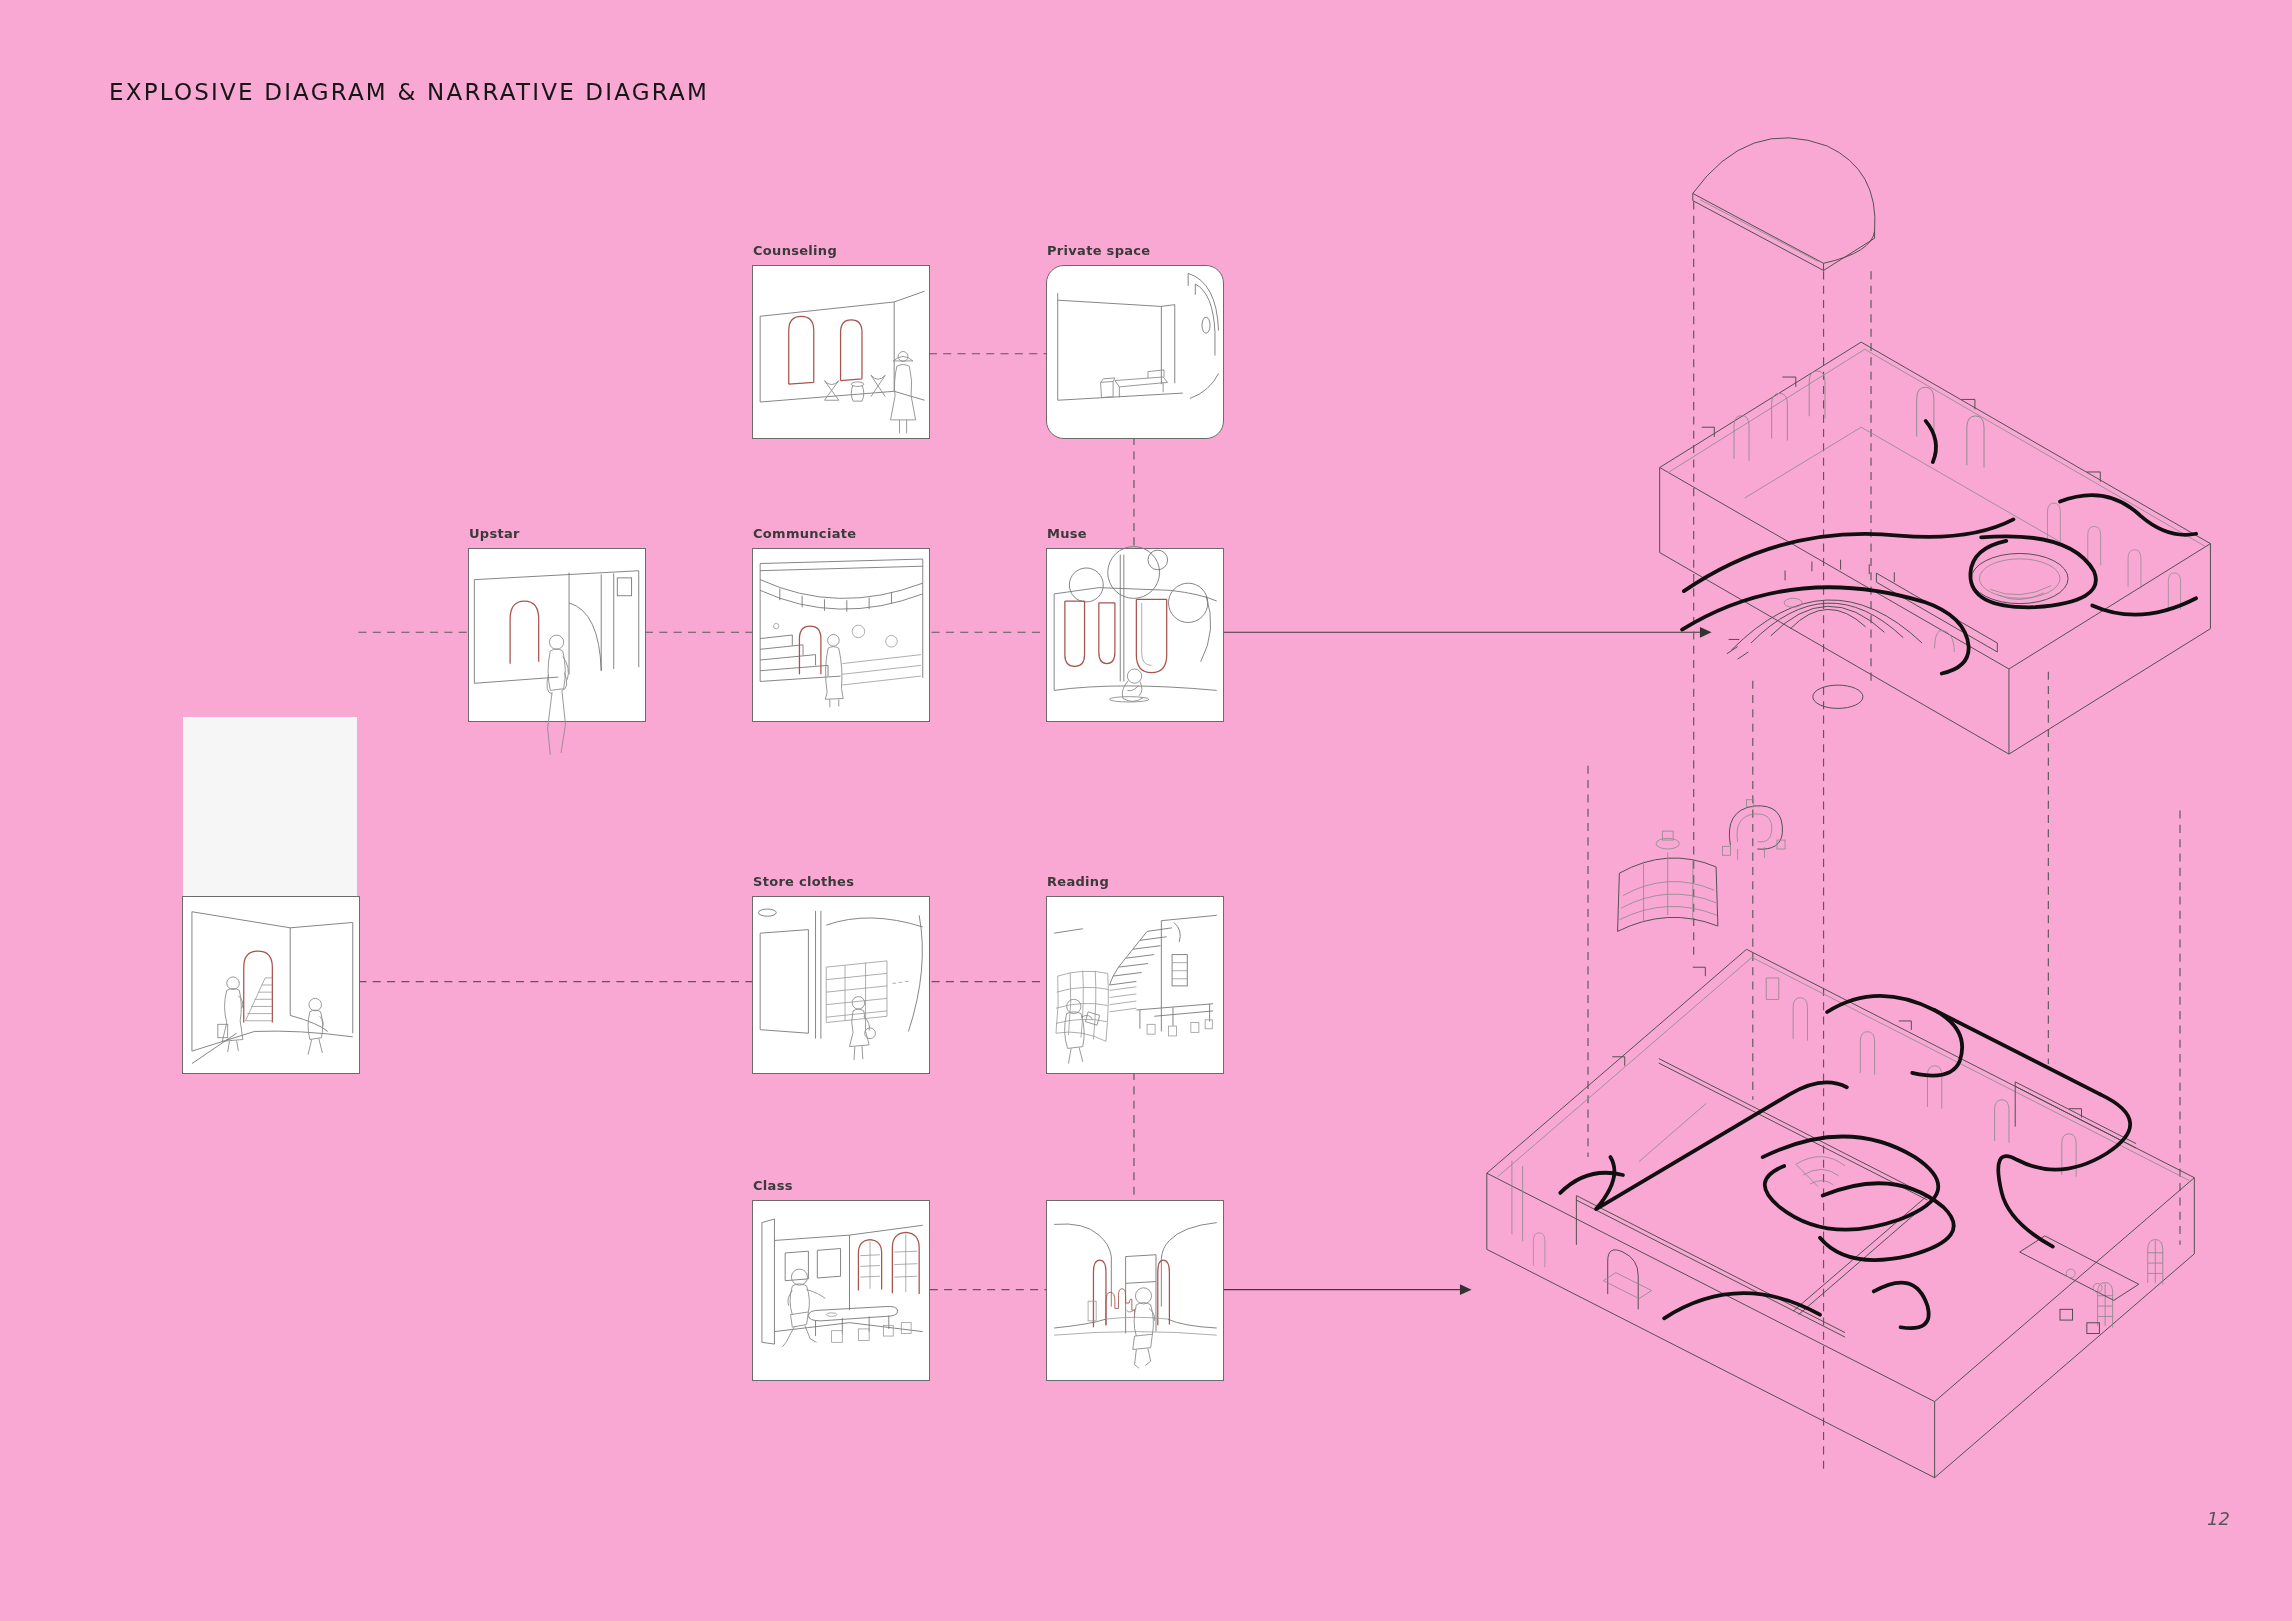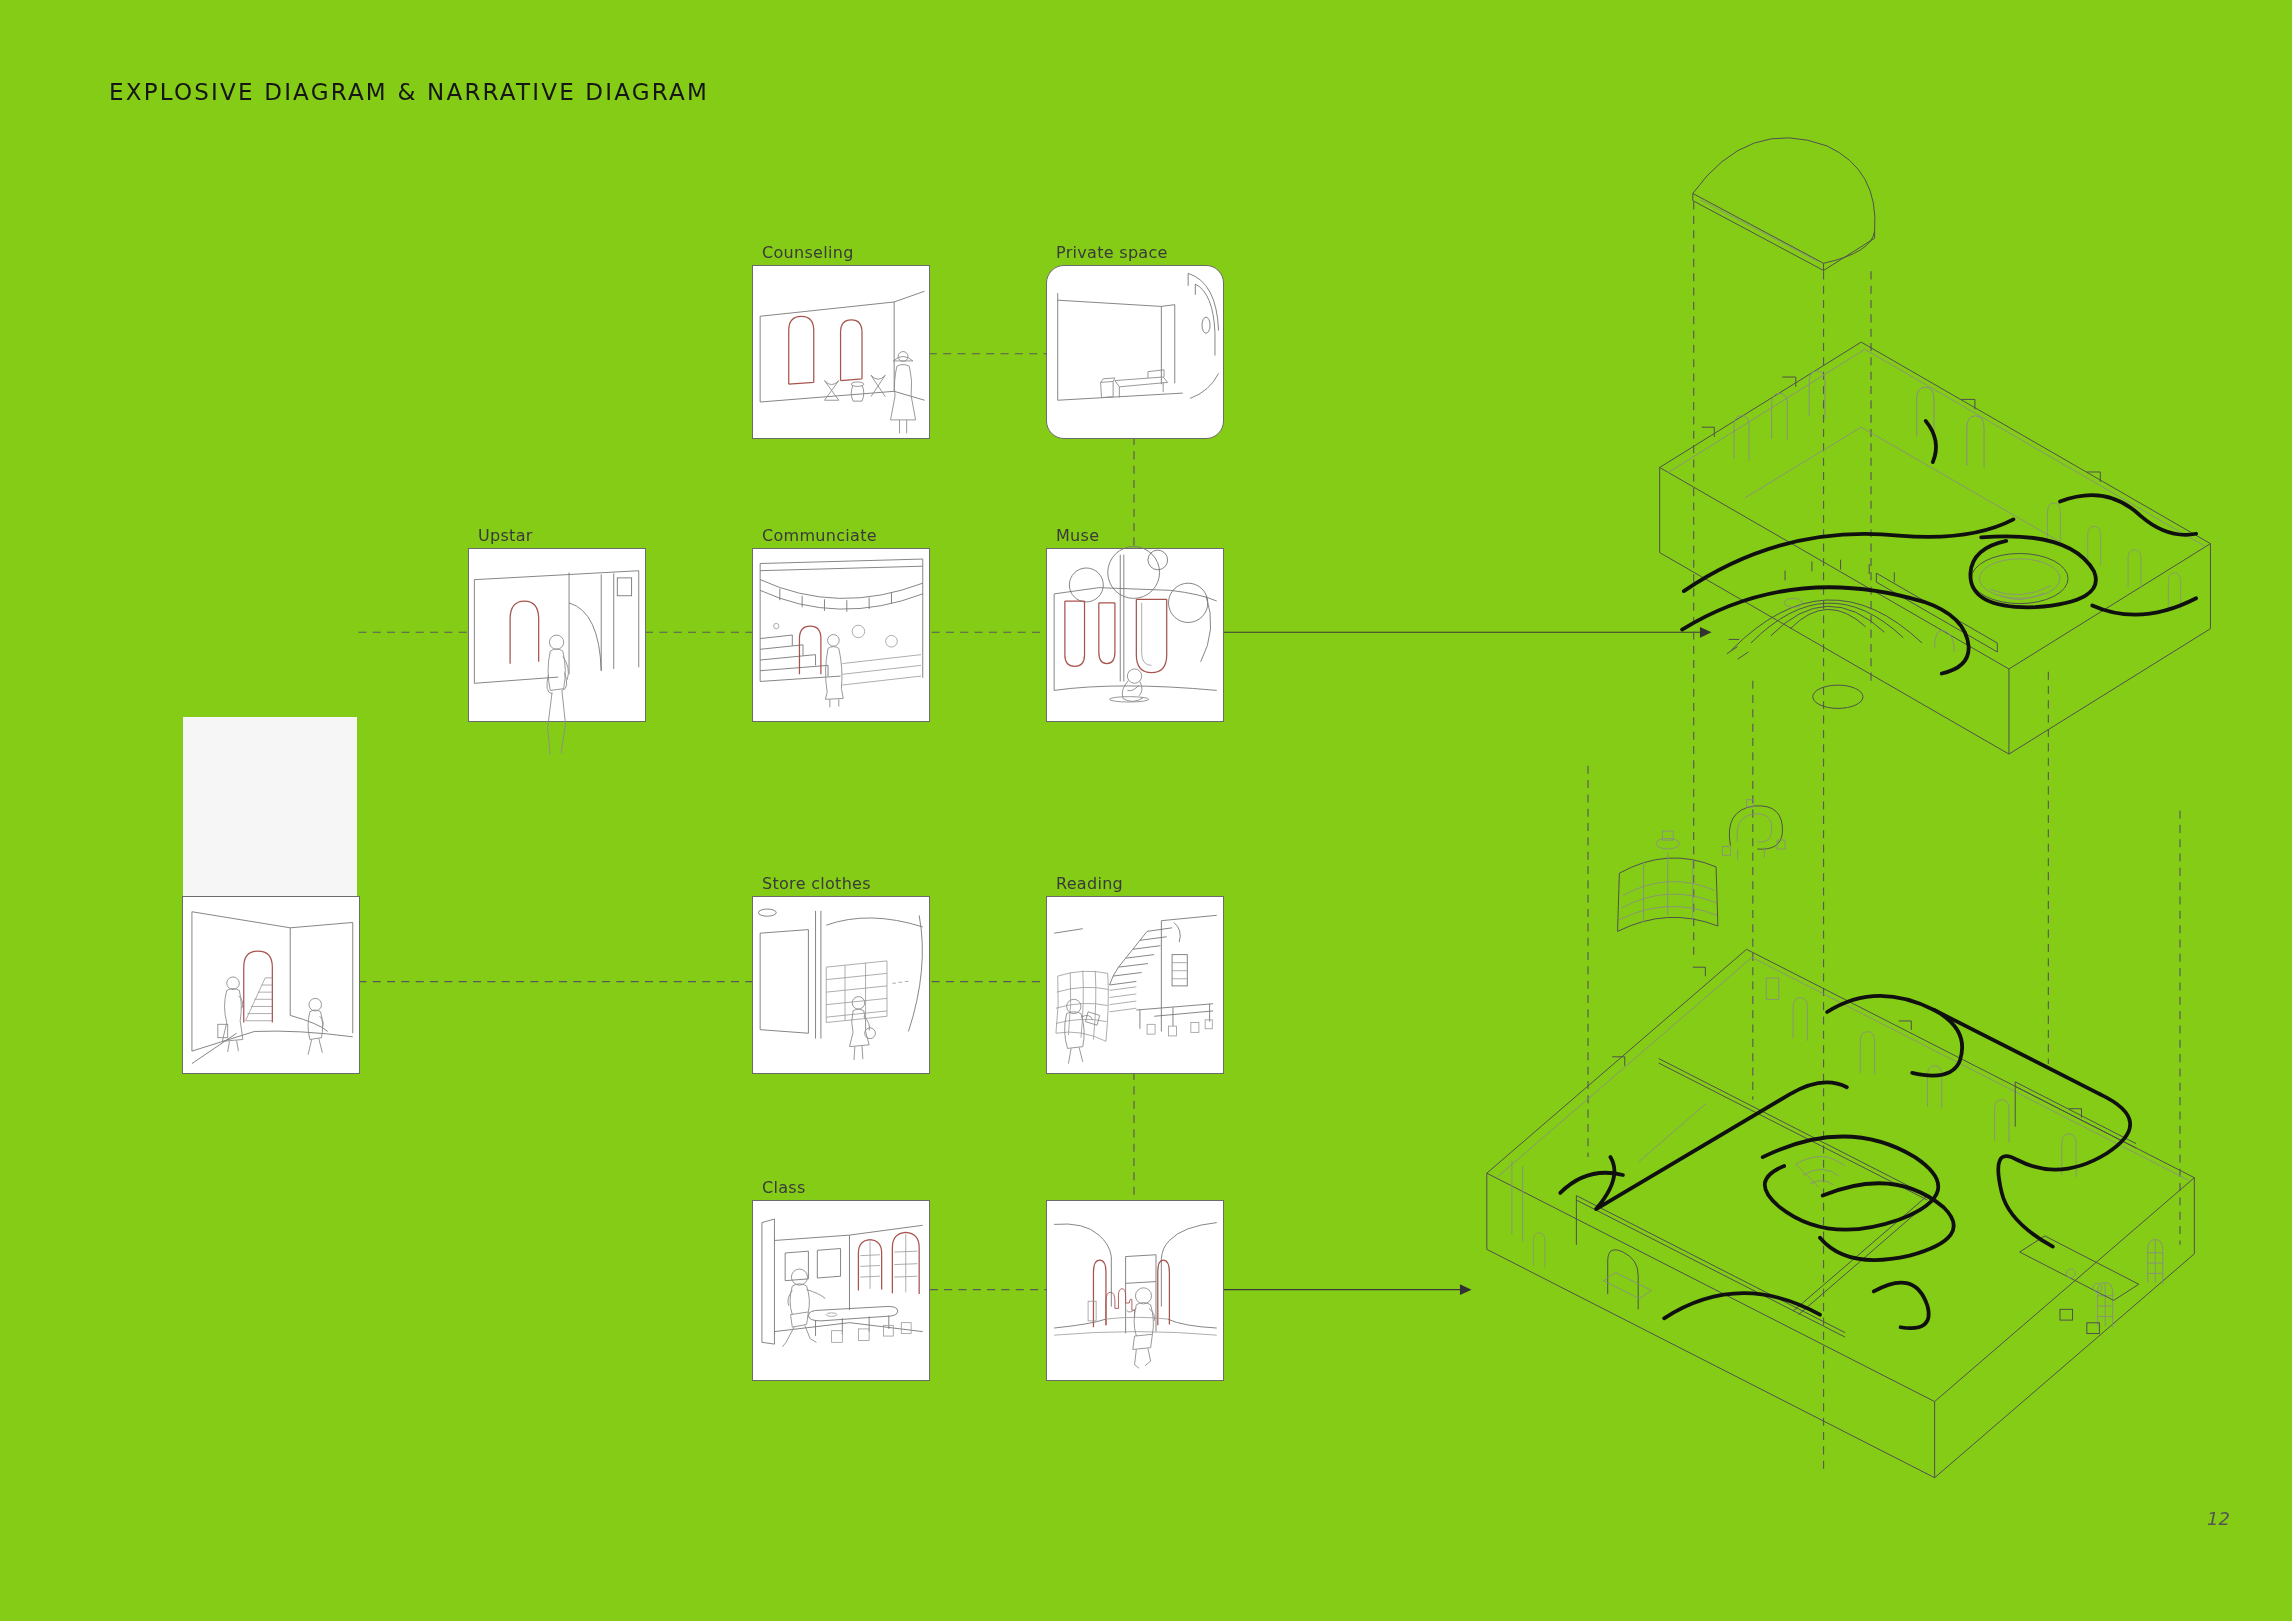--- a/index.html
+++ b/index.html
@@ -1,24 +1,24 @@
 <!DOCTYPE html>
 <html style="--accent-red: #a8544e; --flow-black: #101010; --line-dark: #4f4f4f; --line-mid: #777777; --line-light: #9a9a9a; --dash-grey: #5a5a5a; --entry-fill: #f3f3f3; --text-dark: #161616;font-size:14.3px"><head>
 <meta charset="utf-8">
 <style>
   html,body{margin:0;padding:0;background:#fff;}
-  .page{position:relative;width:2293px;height:1621px;background:#84cc16;overflow:hidden;
+  .page{position:relative;width:2293px;height:1621px;background:#f9a8d4;overflow:hidden;
         font-family:"DejaVu Sans","Liberation Sans",sans-serif;}
   .title{position:absolute;left:109px;top:79px;font-size:23px;letter-spacing:2.2px;
          color:var(--text-dark,#161616);font-weight:500;z-index:4;white-space:nowrap;}
   .pagenum{position:absolute;left:2167px;top:1508px;font-size:18px;font-style:italic;color:#555;z-index:4;margin-left:40px;}
   .overlay{position:absolute;left:0;top:0;z-index:1;}
   .band{position:absolute;left:183px;top:717px;width:174px;height:179px;background:#f6f6f6;z-index:0;}
   .panel{position:absolute;width:176px;height:172px;border:0.9px solid #6b6b6b;background:#fff;z-index:2;}
-  .panel .plabel{position:absolute;top:-23px;left:9px;font-size:16px;color:#3a3a3a;letter-spacing:0.3px;white-space:nowrap;}
+  .panel .plabel{position:absolute;top:-23px;left:0px;font-size:13px;color:#3a3a3a;letter-spacing:0.3px;white-space:nowrap;font-weight:bold;}
   .art{position:absolute;top:0;left:0;overflow:visible;}
   .s1{stroke:var(--line-mid,#777);fill:none;stroke-width:1;}
   .s2{stroke:var(--line-light,#9a9a9a);fill:none;stroke-width:0.9;}
   .fig{stroke:#8c8c8c;fill:none;stroke-width:1;}
   .red{stroke:var(--accent-red,#a8544e);fill:none;stroke-width:1.4;}
   .redthin{stroke:var(--accent-red,#a8544e);fill:none;stroke-width:1;}
   .blk{stroke:var(--flow-black,#101010);fill:none;stroke-width:4.2;stroke-linecap:round;}
   .ax{stroke:var(--line-dark,#4f4f4f);fill:none;stroke-width:1.1;}
   .ax2{stroke:#8a8a8a;fill:none;stroke-width:0.9;}
   .dsh{stroke:var(--dash-grey,#5a5a5a);fill:none;stroke-width:1.3;stroke-dasharray:9 7;}

